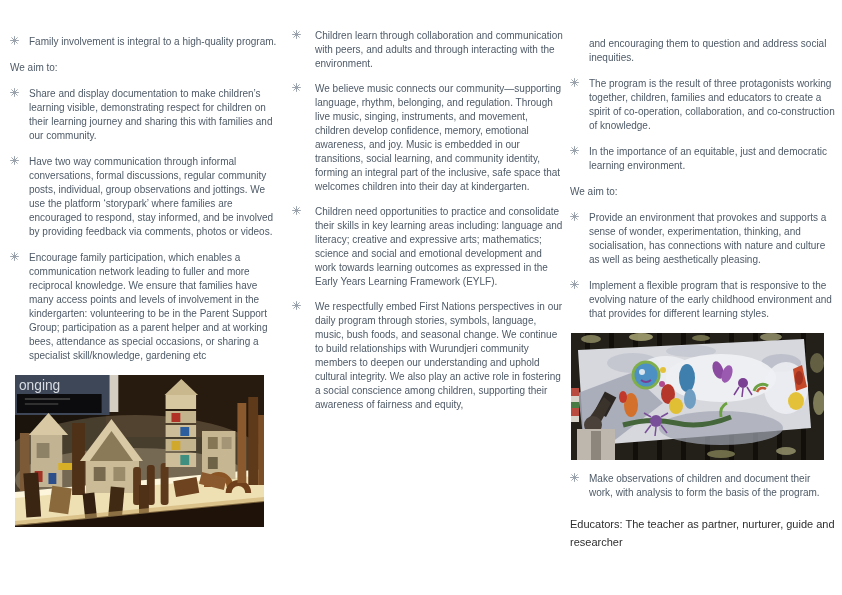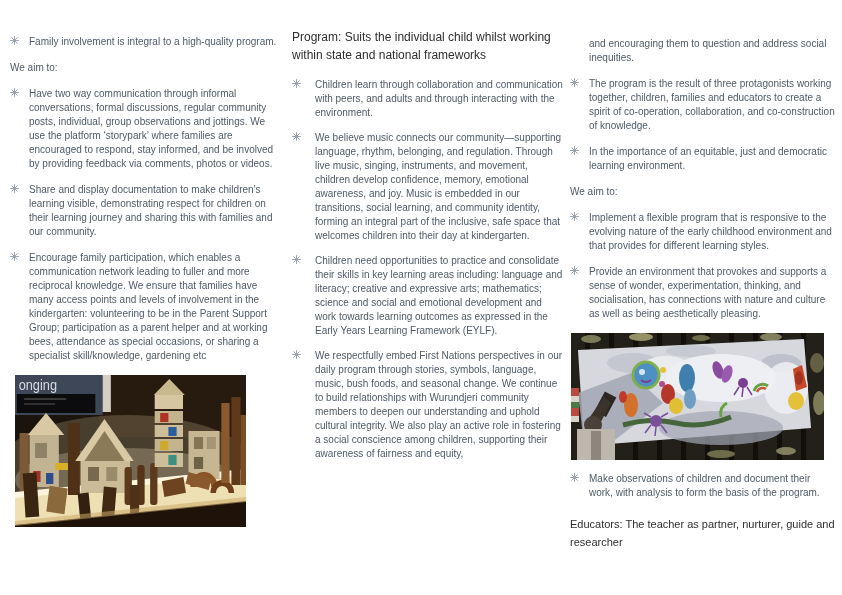--- a/index.html
+++ b/index.html
@@ -20,21 +20,21 @@
   .bullet svg { display:block; }
   .item p { margin:0; flex:1; font-size:10px; line-height:14px; }
   .label { margin:0 0 12px 0; font-size:10px; line-height:14px; }
   .heading {
     margin:0 0 14px 0; font-size:12px; line-height:17.5px;
     color:#2e2e2e; font-weight:normal;
   }
   .continuation { margin:0 0 12px 19px; font-size:10px; line-height:14px; }
   .edu-heading { margin:16px 0 0 0; font-size:11px; line-height:17.5px; color:#2e2e2e; font-weight:normal; }
   figure.photo { margin:0; padding:0; line-height:0; }
-  #photo1 { margin:8px 0 0 5px; width:231px; height:152px; }
+  #photo1 { margin:8px 0 0 5px; width:249px; height:152px; }
   #photo2 { margin:12px 0 12px 1px; width:253px; height:127px; }
   figure.photo svg { width:100%; height:100%; }
 </style>
 </head>
 <body>
 
 <div class="page">
 
   <section class="col" id="col1">
 
@@ -59,35 +59,35 @@
       <span class="bullet">
         <svg width="9" height="9" viewBox="0 0 10 10">
             <g stroke="#9aa3ad" stroke-width="1.1" stroke-linecap="round">
               <line x1="5" y1="0.6" x2="5" y2="9.4"></line>
               <line x1="0.6" y1="5" x2="9.4" y2="5"></line>
               <line x1="1.9" y1="1.9" x2="8.1" y2="8.1"></line>
               <line x1="8.1" y1="1.9" x2="1.9" y2="8.1"></line>
             </g>
           </svg>
       </span>
+      <p>Share and display documentation to make children’s learning visible, demonstrating respect for children on their learning journey and sharing this with families and our community.</p>
+    </div>
+
+    <div class="item">
+      <span class="bullet">
+        <svg width="9" height="9" viewBox="0 0 10 10">
+            <g stroke="#9aa3ad" stroke-width="1.1" stroke-linecap="round">
+              <line x1="5" y1="0.6" x2="5" y2="9.4"></line>
+              <line x1="0.6" y1="5" x2="9.4" y2="5"></line>
+              <line x1="1.9" y1="1.9" x2="8.1" y2="8.1"></line>
+              <line x1="8.1" y1="1.9" x2="1.9" y2="8.1"></line>
+            </g>
+          </svg>
+      </span>
       <p>Have two way communication through informal conversations, formal discussions, regular community posts, individual, group observations and jottings. We use the platform ‘storypark’ where families are encouraged to respond, stay informed, and be involved by providing feedback via comments, photos or videos.</p>
-    </div>
-
-    <div class="item">
-      <span class="bullet">
-        <svg width="9" height="9" viewBox="0 0 10 10">
-            <g stroke="#9aa3ad" stroke-width="1.1" stroke-linecap="round">
-              <line x1="5" y1="0.6" x2="5" y2="9.4"></line>
-              <line x1="0.6" y1="5" x2="9.4" y2="5"></line>
-              <line x1="1.9" y1="1.9" x2="8.1" y2="8.1"></line>
-              <line x1="8.1" y1="1.9" x2="1.9" y2="8.1"></line>
-            </g>
-          </svg>
-      </span>
-      <p>Share and display documentation to make children’s learning visible, demonstrating respect for children on their learning journey and sharing this with families and our community.</p>
     </div>
 
     <div class="item">
       <span class="bullet">
         <svg width="9" height="9" viewBox="0 0 10 10">
             <g stroke="#9aa3ad" stroke-width="1.1" stroke-linecap="round">
               <line x1="5" y1="0.6" x2="5" y2="9.4"></line>
               <line x1="0.6" y1="5" x2="9.4" y2="5"></line>
               <line x1="1.9" y1="1.9" x2="8.1" y2="8.1"></line>
               <line x1="8.1" y1="1.9" x2="1.9" y2="8.1"></line>
@@ -166,21 +166,20 @@
         <rect x="162" y="104" width="24" height="16" fill="#6e4420" transform="rotate(-10 174 112)"></rect>
         <rect x="188" y="100" width="26" height="12" fill="#8a5a2e" transform="rotate(14 201 106)"></rect>
 
         <polygon points="0,150 253,126 253,152 0,152" fill="#1f1209"></polygon>
         <polygon points="0,146 253,122 253,127 0,151" fill="#caa96a" opacity="0.55"></polygon>
       </svg>
     </figure>
   </section>
 
   <section class="col" id="col2">
-    <h1 class="heading">Program: Suits the individual child whilst working within state and national frameworks</h1>
 
     <div class="item">
       <span class="bullet">
         <svg width="9" height="9" viewBox="0 0 10 10">
             <g stroke="#9aa3ad" stroke-width="1.1" stroke-linecap="round">
               <line x1="5" y1="0.6" x2="5" y2="9.4"></line>
               <line x1="0.6" y1="5" x2="9.4" y2="5"></line>
               <line x1="1.9" y1="1.9" x2="8.1" y2="8.1"></line>
               <line x1="8.1" y1="1.9" x2="1.9" y2="8.1"></line>
             </g>
@@ -270,35 +269,35 @@
       <span class="bullet">
         <svg width="9" height="9" viewBox="0 0 10 10">
             <g stroke="#9aa3ad" stroke-width="1.1" stroke-linecap="round">
               <line x1="5" y1="0.6" x2="5" y2="9.4"></line>
               <line x1="0.6" y1="5" x2="9.4" y2="5"></line>
               <line x1="1.9" y1="1.9" x2="8.1" y2="8.1"></line>
               <line x1="8.1" y1="1.9" x2="1.9" y2="8.1"></line>
             </g>
           </svg>
       </span>
+      <p>Provide an environment that provokes and supports a sense of wonder, experimentation, thinking, and socialisation, has connections with nature and culture as well as being aesthetically pleasing.</p>
+    </div>
+
+    <div class="item">
+      <span class="bullet">
+        <svg width="9" height="9" viewBox="0 0 10 10">
+            <g stroke="#9aa3ad" stroke-width="1.1" stroke-linecap="round">
+              <line x1="5" y1="0.6" x2="5" y2="9.4"></line>
+              <line x1="0.6" y1="5" x2="9.4" y2="5"></line>
+              <line x1="1.9" y1="1.9" x2="8.1" y2="8.1"></line>
+              <line x1="8.1" y1="1.9" x2="1.9" y2="8.1"></line>
+            </g>
+          </svg>
+      </span>
       <p>Implement a flexible program that is responsive to the evolving nature of the early childhood environment and that provides for different learning styles.</p>
-    </div>
-
-    <div class="item">
-      <span class="bullet">
-        <svg width="9" height="9" viewBox="0 0 10 10">
-            <g stroke="#9aa3ad" stroke-width="1.1" stroke-linecap="round">
-              <line x1="5" y1="0.6" x2="5" y2="9.4"></line>
-              <line x1="0.6" y1="5" x2="9.4" y2="5"></line>
-              <line x1="1.9" y1="1.9" x2="8.1" y2="8.1"></line>
-              <line x1="8.1" y1="1.9" x2="1.9" y2="8.1"></line>
-            </g>
-          </svg>
-      </span>
-      <p>Provide an environment that provokes and supports a sense of wonder, experimentation, thinking, and socialisation, has connections with nature and culture as well as being aesthetically pleasing.</p>
     </div>
 
     <figure class="photo" id="photo2">
       <svg viewBox="0 0 253 127" preserveAspectRatio="none">
         <rect width="253" height="127" fill="#23201a"></rect>
 
         <g fill="#120f0a">
           <rect x="14" y="0" width="5" height="127"></rect>
             <rect x="38" y="0" width="5" height="127"></rect>
           <rect x="62" y="0" width="5" height="127"></rect>

